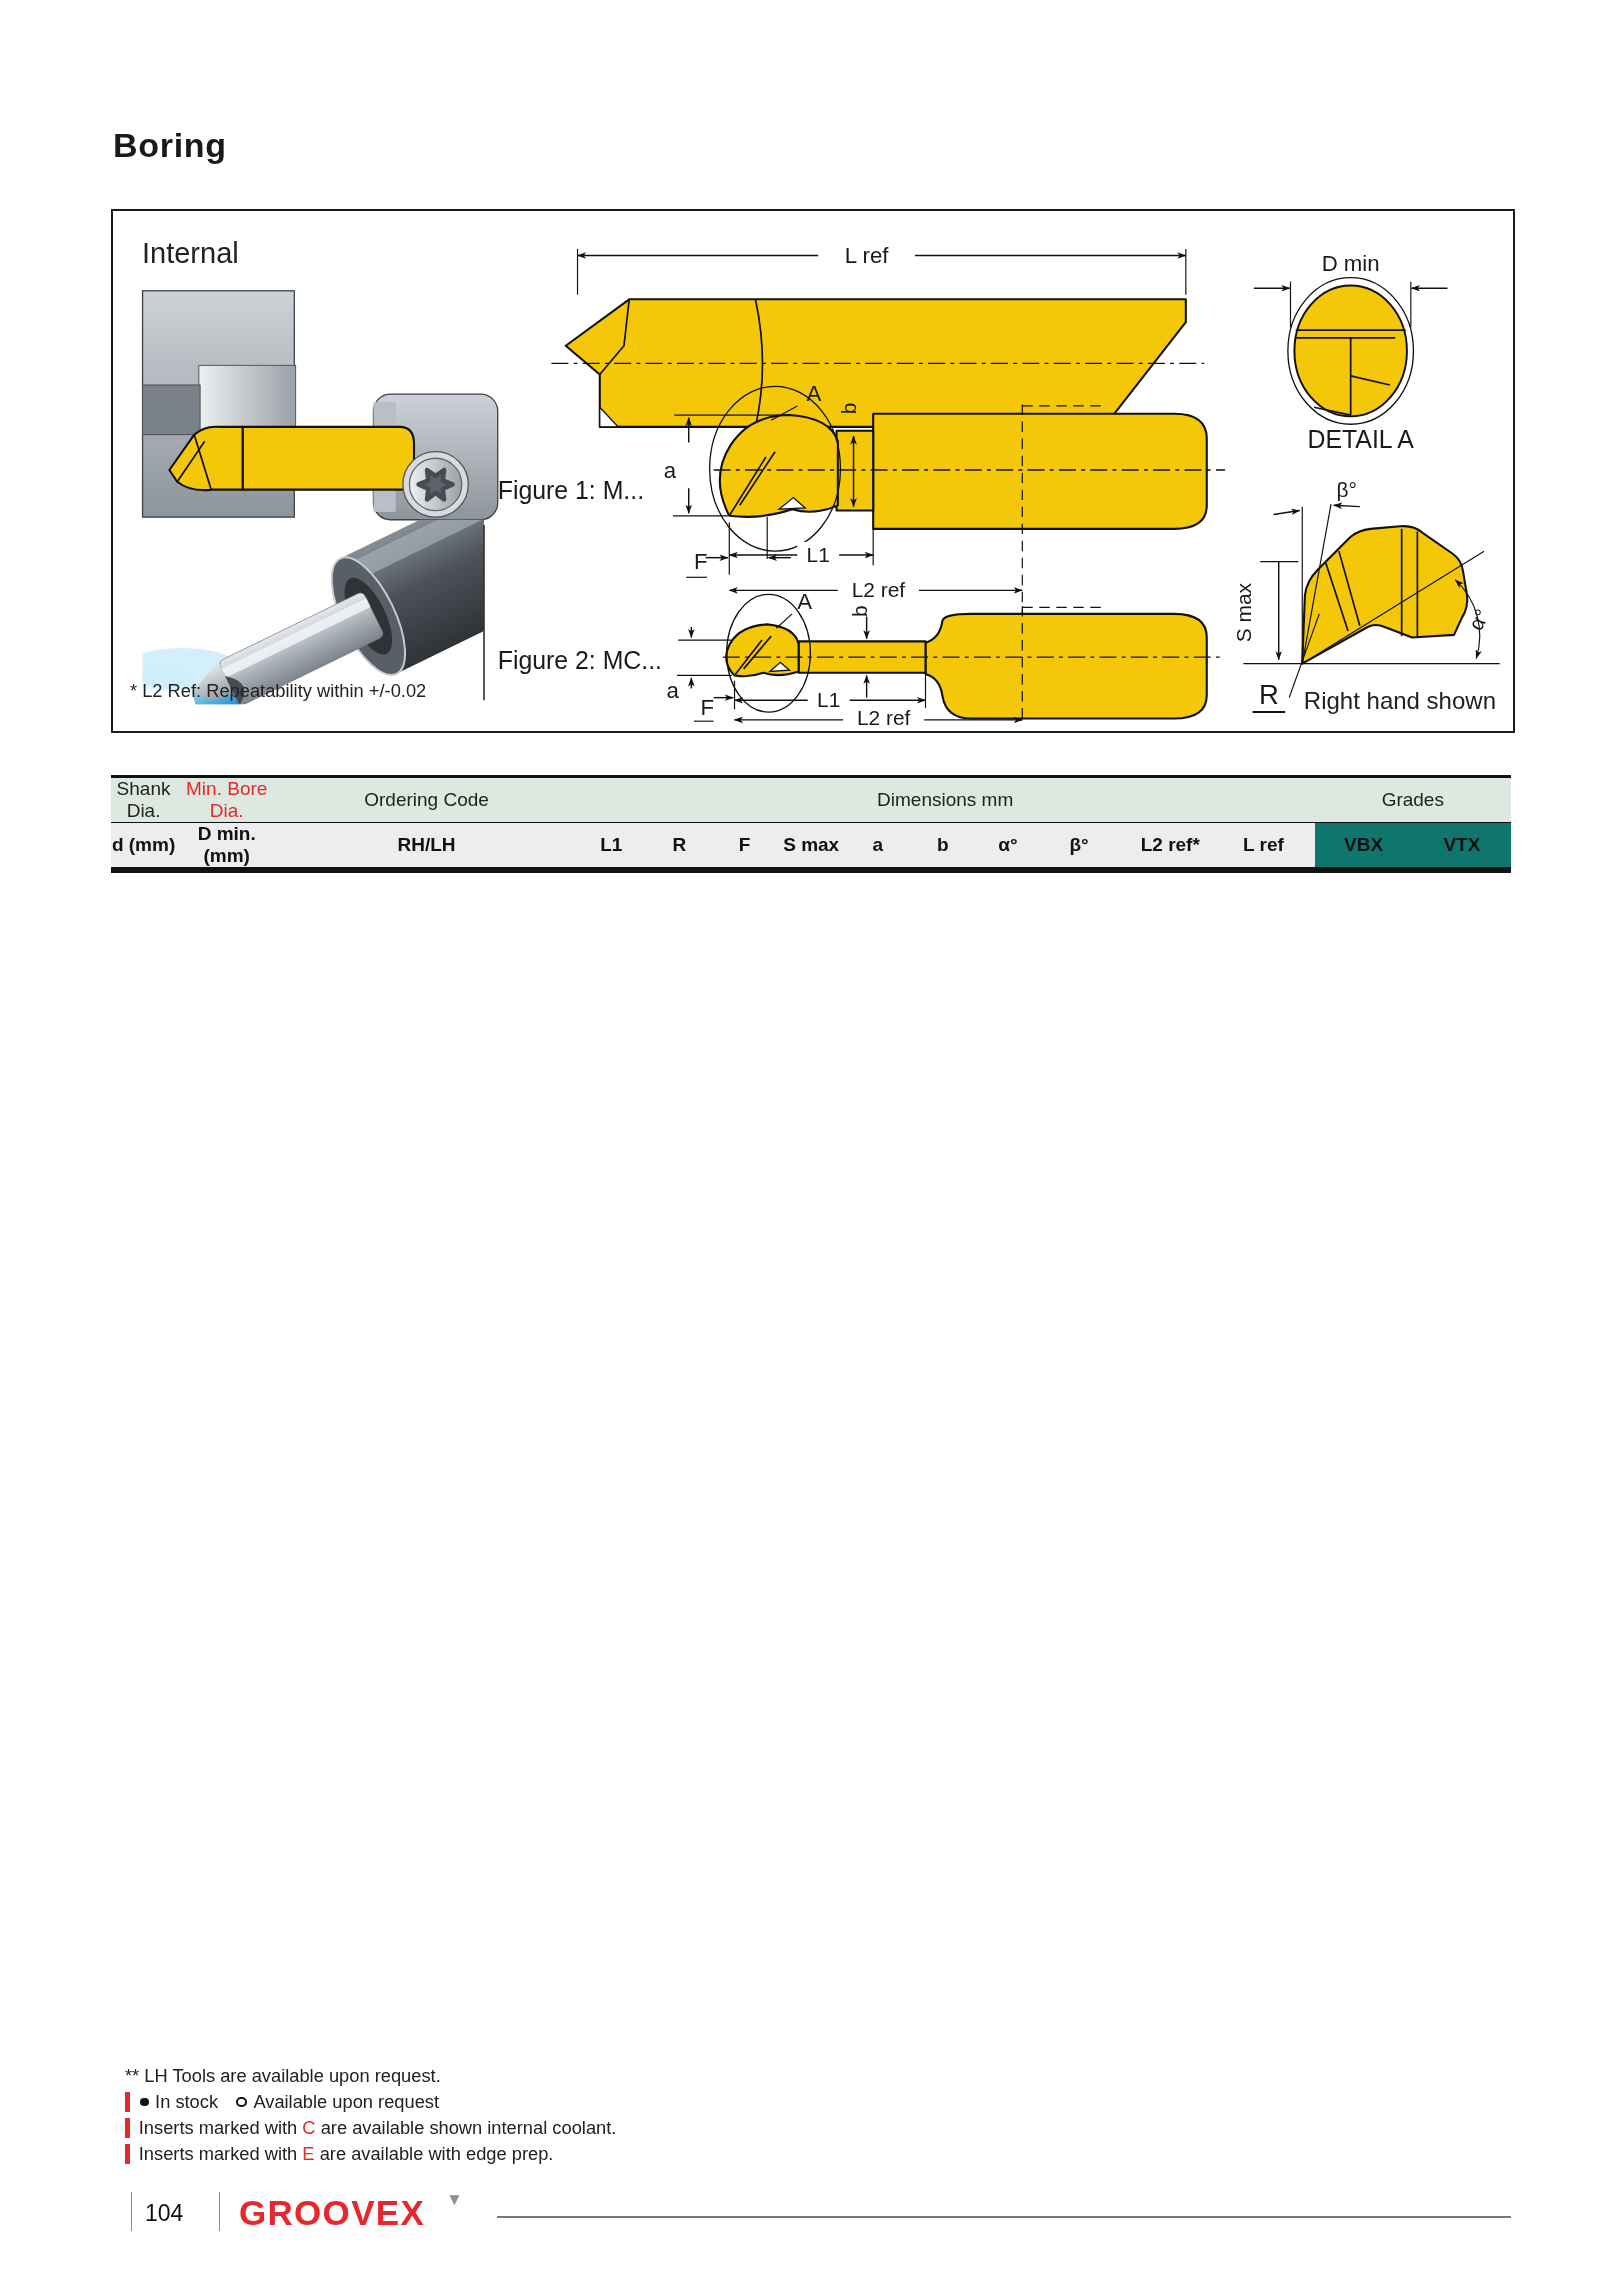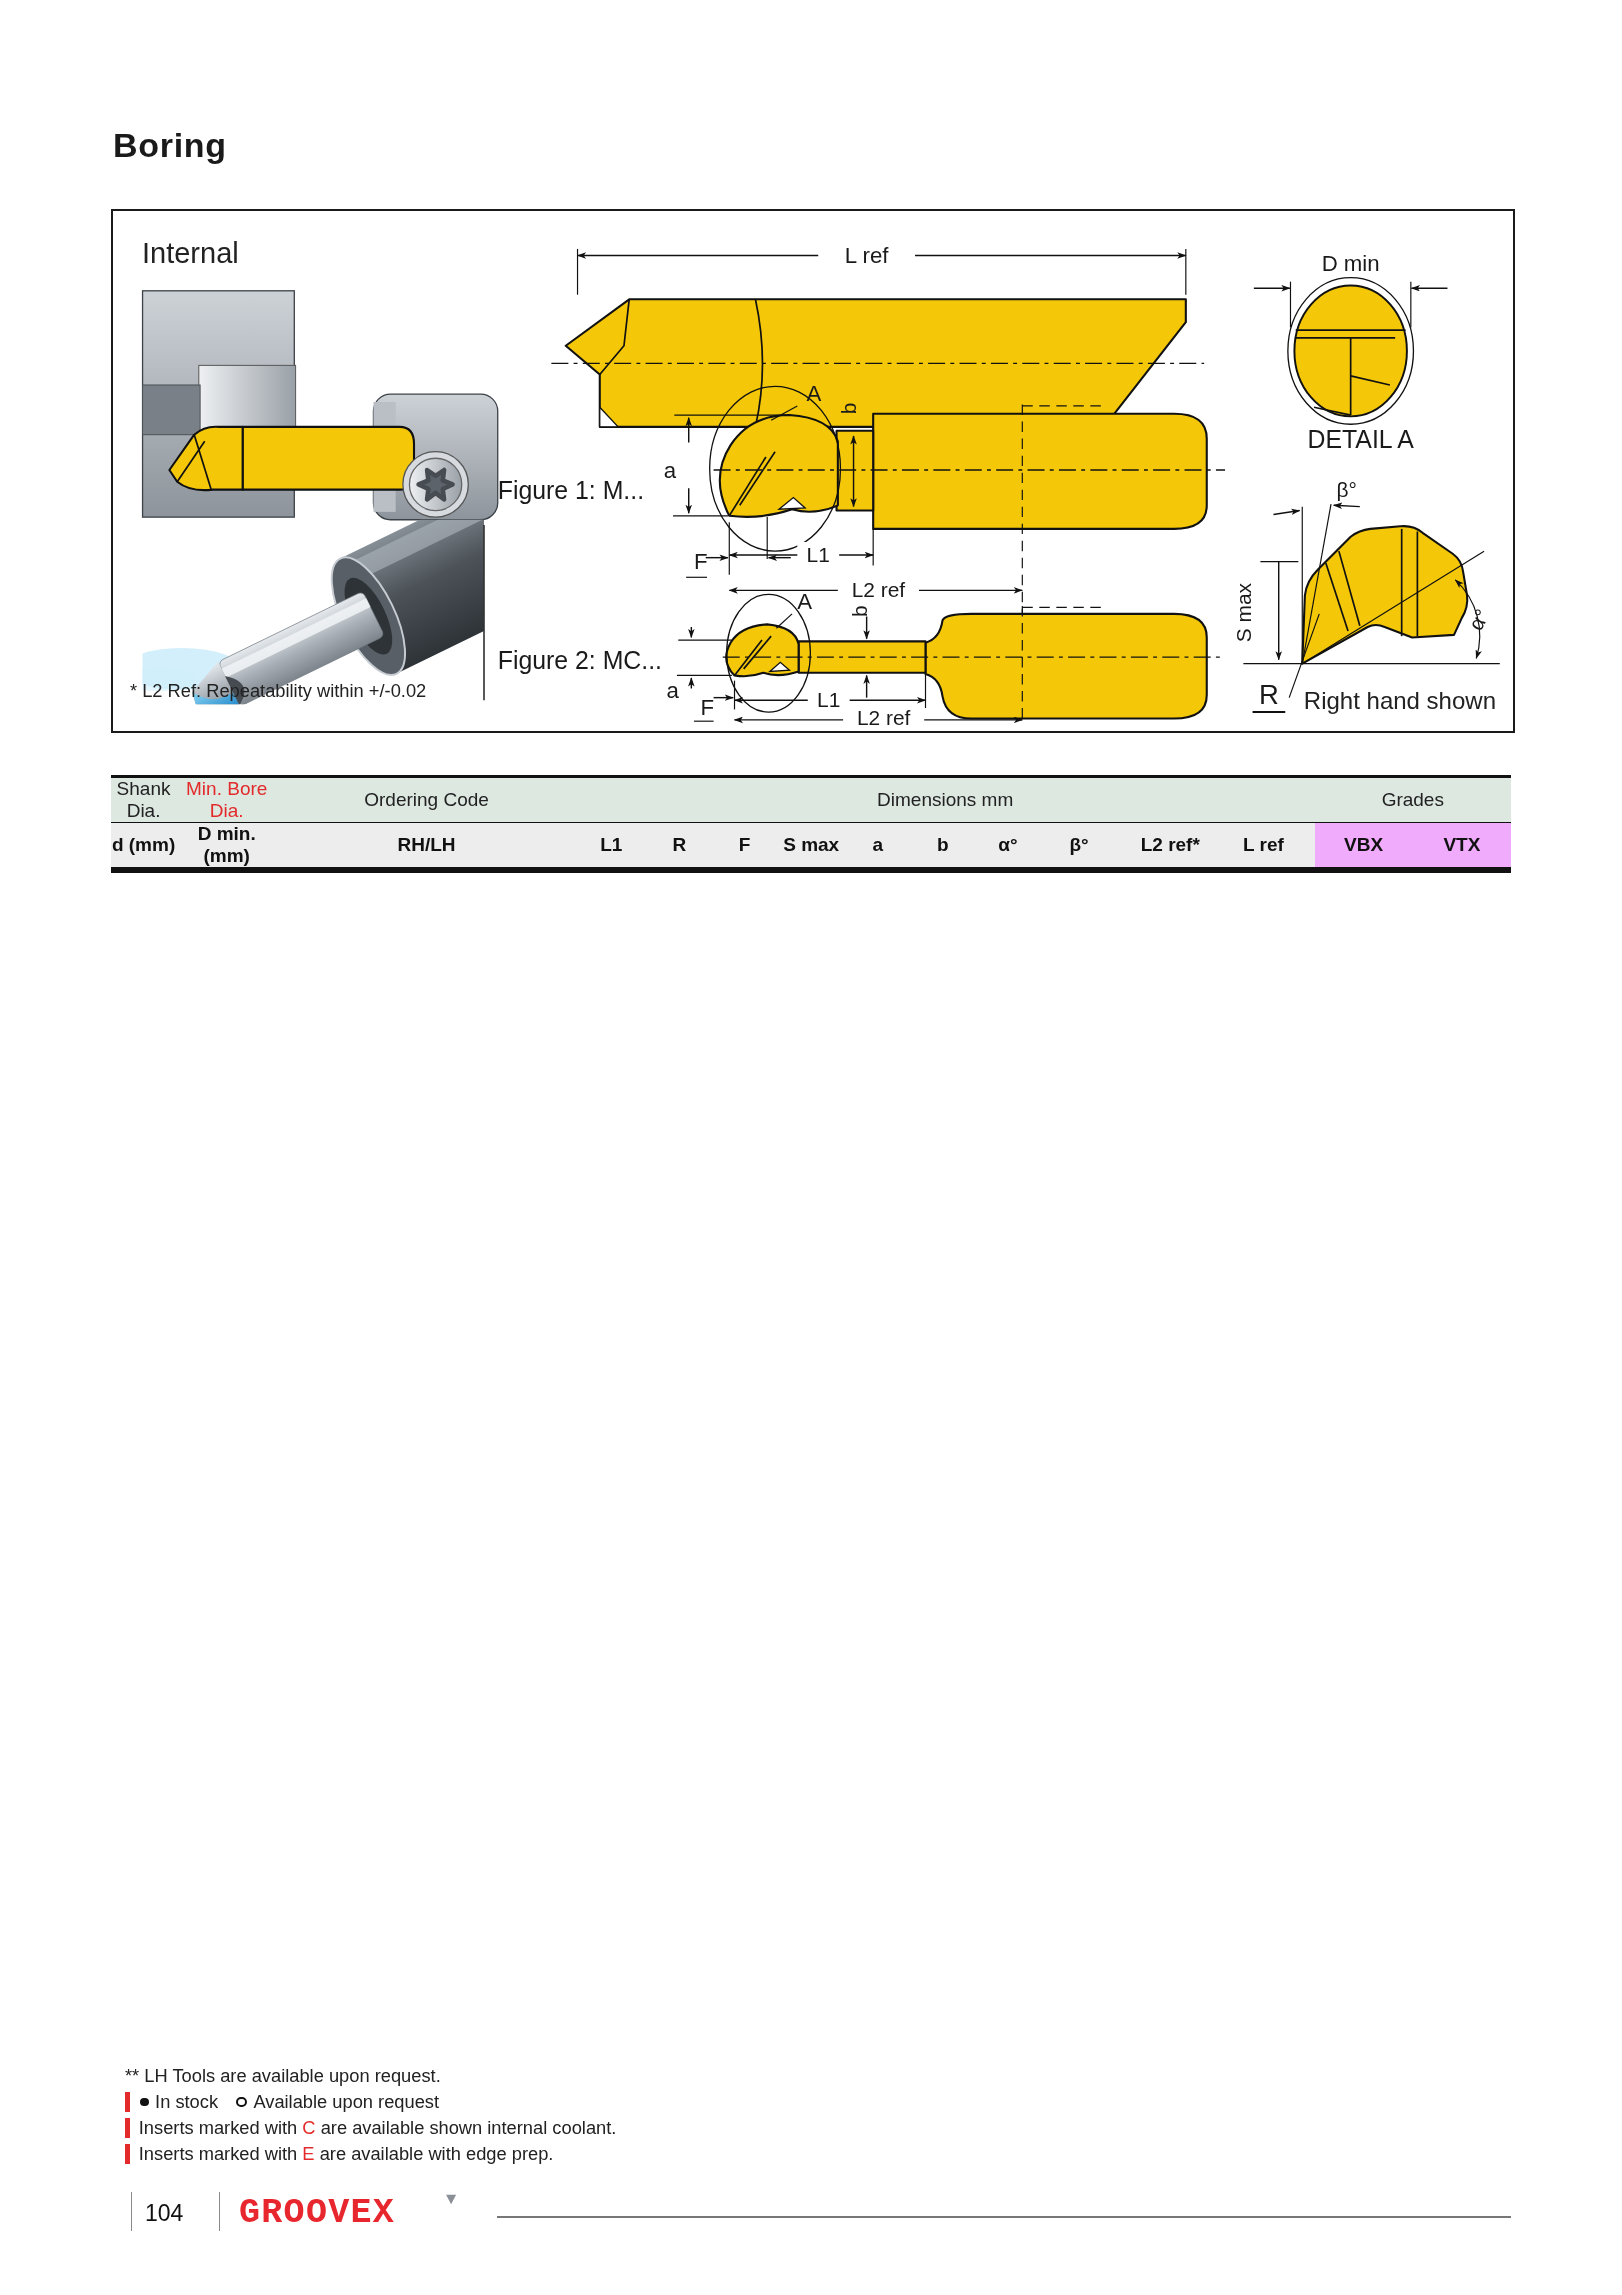--- a/index.html
+++ b/index.html
@@ -30,35 +30,35 @@
   .wbg{fill:#ffffff;}
   .lbl{font-size:32px;} .lbl34{font-size:34px;} .lbl38{font-size:38px;}
 
   
   #table-wrap{left:111px;top:775px;width:1400px;border-top:3.9px solid #111;border-bottom:3.9px solid #111;}
   table{width:100%;border-collapse:collapse;table-layout:fixed;}
   th,td{padding:0;margin:0;font-weight:400;}
   thead .h1 th{background:#dde8e1;height:31px;font-size:19px;color:#222;border-bottom:1.3px solid #111;}
   thead .h1 th.red{color:#e32b2b;}
   thead .h2 th{background:#ededed;height:35px;font-size:19px;font-weight:700;color:#111;border-bottom:3.9px solid #111;}
-  thead .h2 th.gh{background:#f0abfc;margin-left:16px;}
+  thead .h2 th.gh{background:#0f766e;margin-left:16px;}
   .rc{color:#e32b2b;}
   .dot{display:inline-block;width:8.5px;height:8.5px;border-radius:50%;background:#111;vertical-align:middle;}
   .dot.open{width:6.5px;height:6.5px;background:#fff;border:2px solid #111;}
 
   
   #footnotes{left:111px;top:2063px;width:916px;}
   .fline{display:flex;align-items:center;height:26px;font-size:18.3px;color:#222;margin-left:14px;}
   .redbar{display:inline-block;width:4.6px;height:19.6px;background:#e32b2b;margin-right:9.2px;}
   .fline .dot{margin:0 6.5px 0 1.3px;}
 
   
   .vr{width:1.3px;background:#8a8a8a;height:39px;top:2192px;}
   #page-num{left:145px;top:2200px;font-size:23px;font-weight:400;color:#111;}
-  #brand{left:239px;top:2193px;font-size:35px;font-weight:800;color:#e8262d;letter-spacing:1.3px;font-family:Liberation Mono, monospace;}
+  #brand{left:239px;top:2193px;font-size:35px;font-weight:800;color:#e8262d;letter-spacing:1.3px;}
   #brand .tri{position:absolute;left:207px;top:-2.6px;color:#8a9096;font-size:17px;letter-spacing:0;}
   #foot-rule{left:497px;top:2216px;width:1014px;height:2px;background:#777;}
 </style>
 </head>
 <body>
 
 <div class="abs" id="page-title">Boring</div>
 
 <div class="abs" id="figbox">
   <svg id="figsvg" viewBox="0 0 2140 795">

